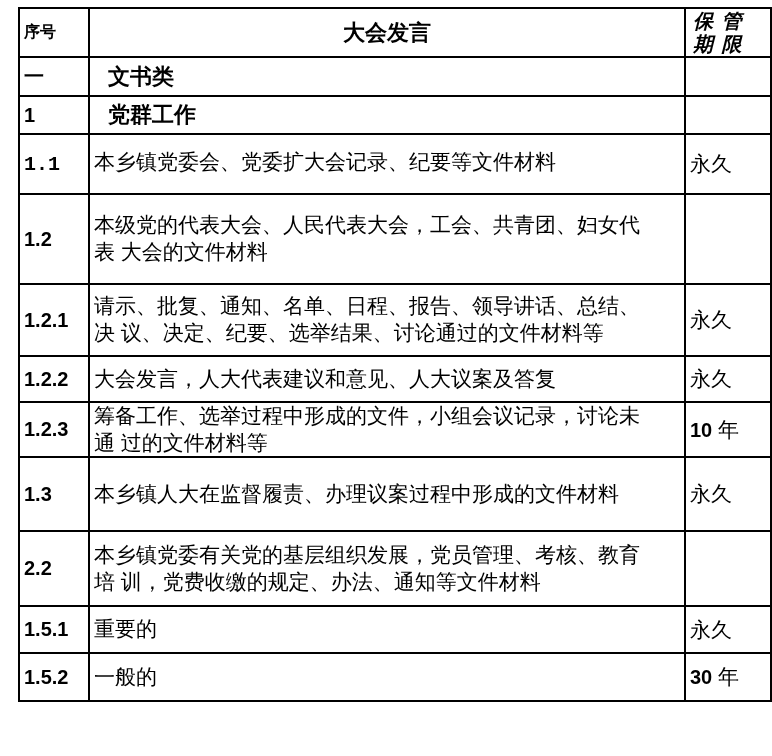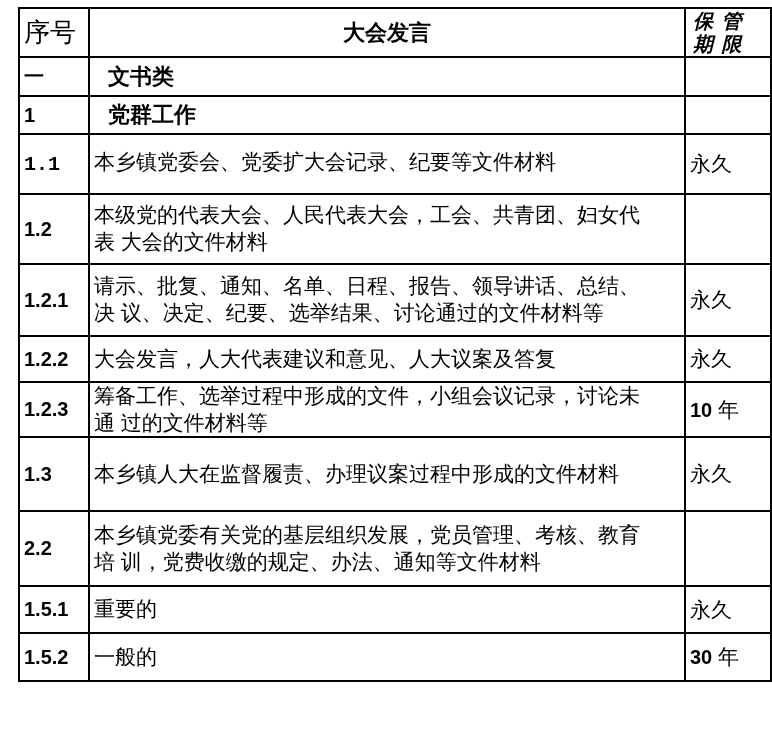--- a/index.html
+++ b/index.html
@@ -25,22 +25,22 @@
   th, td {
     border: 2px solid #000000;
     vertical-align: middle;
     padding: 0;
     overflow: hidden;
   }
   thead tr { height: 49px; }
   th.serial-h {
     text-align: left;
     padding-left: 4px;
-    font-size: 26px;
-    font-weight: normal;
+    font-size: 16px;
+    font-weight: bold;
   }
   th.scope-h {
     text-align: center;
     font-size: 22px;
     font-weight: bold;
   }
   th.ret-h {
     text-align: left;
     padding-left: 7px;
     font-size: 20px;
@@ -104,21 +104,21 @@
         <tr class="category" style="height: 38px;">
     <td class="serial">1</td>
     <td class="scope">党群工作</td>
     <td class="ret"></td>
   </tr>
         <tr style="height: 60px; font-family: Liberation Mono, monospace;">
     <td class="serial">1.1</td>
     <td class="scope">本乡镇党委会、党委扩大会记录、纪要等文件材料</td>
     <td class="ret">永久</td>
   </tr>
-        <tr style="height: 70px; margin-left: 36px;">
+        <tr style="height: 90px; margin-left: 36px;">
     <td class="serial">1.2</td>
     <td class="scope">本级党的代表大会、人民代表大会，工会、共青团、妇女代
 表 大会的文件材料</td>
     <td class="ret"></td>
   </tr>
         <tr style="height: 72px;">
     <td class="serial">1.2.1</td>
     <td class="scope">请示、批复、通知、名单、日程、报告、领导讲话、总结、
 决 议、决定、纪要、选举结果、讨论通过的文件材料等</td>
     <td class="ret">永久</td>

